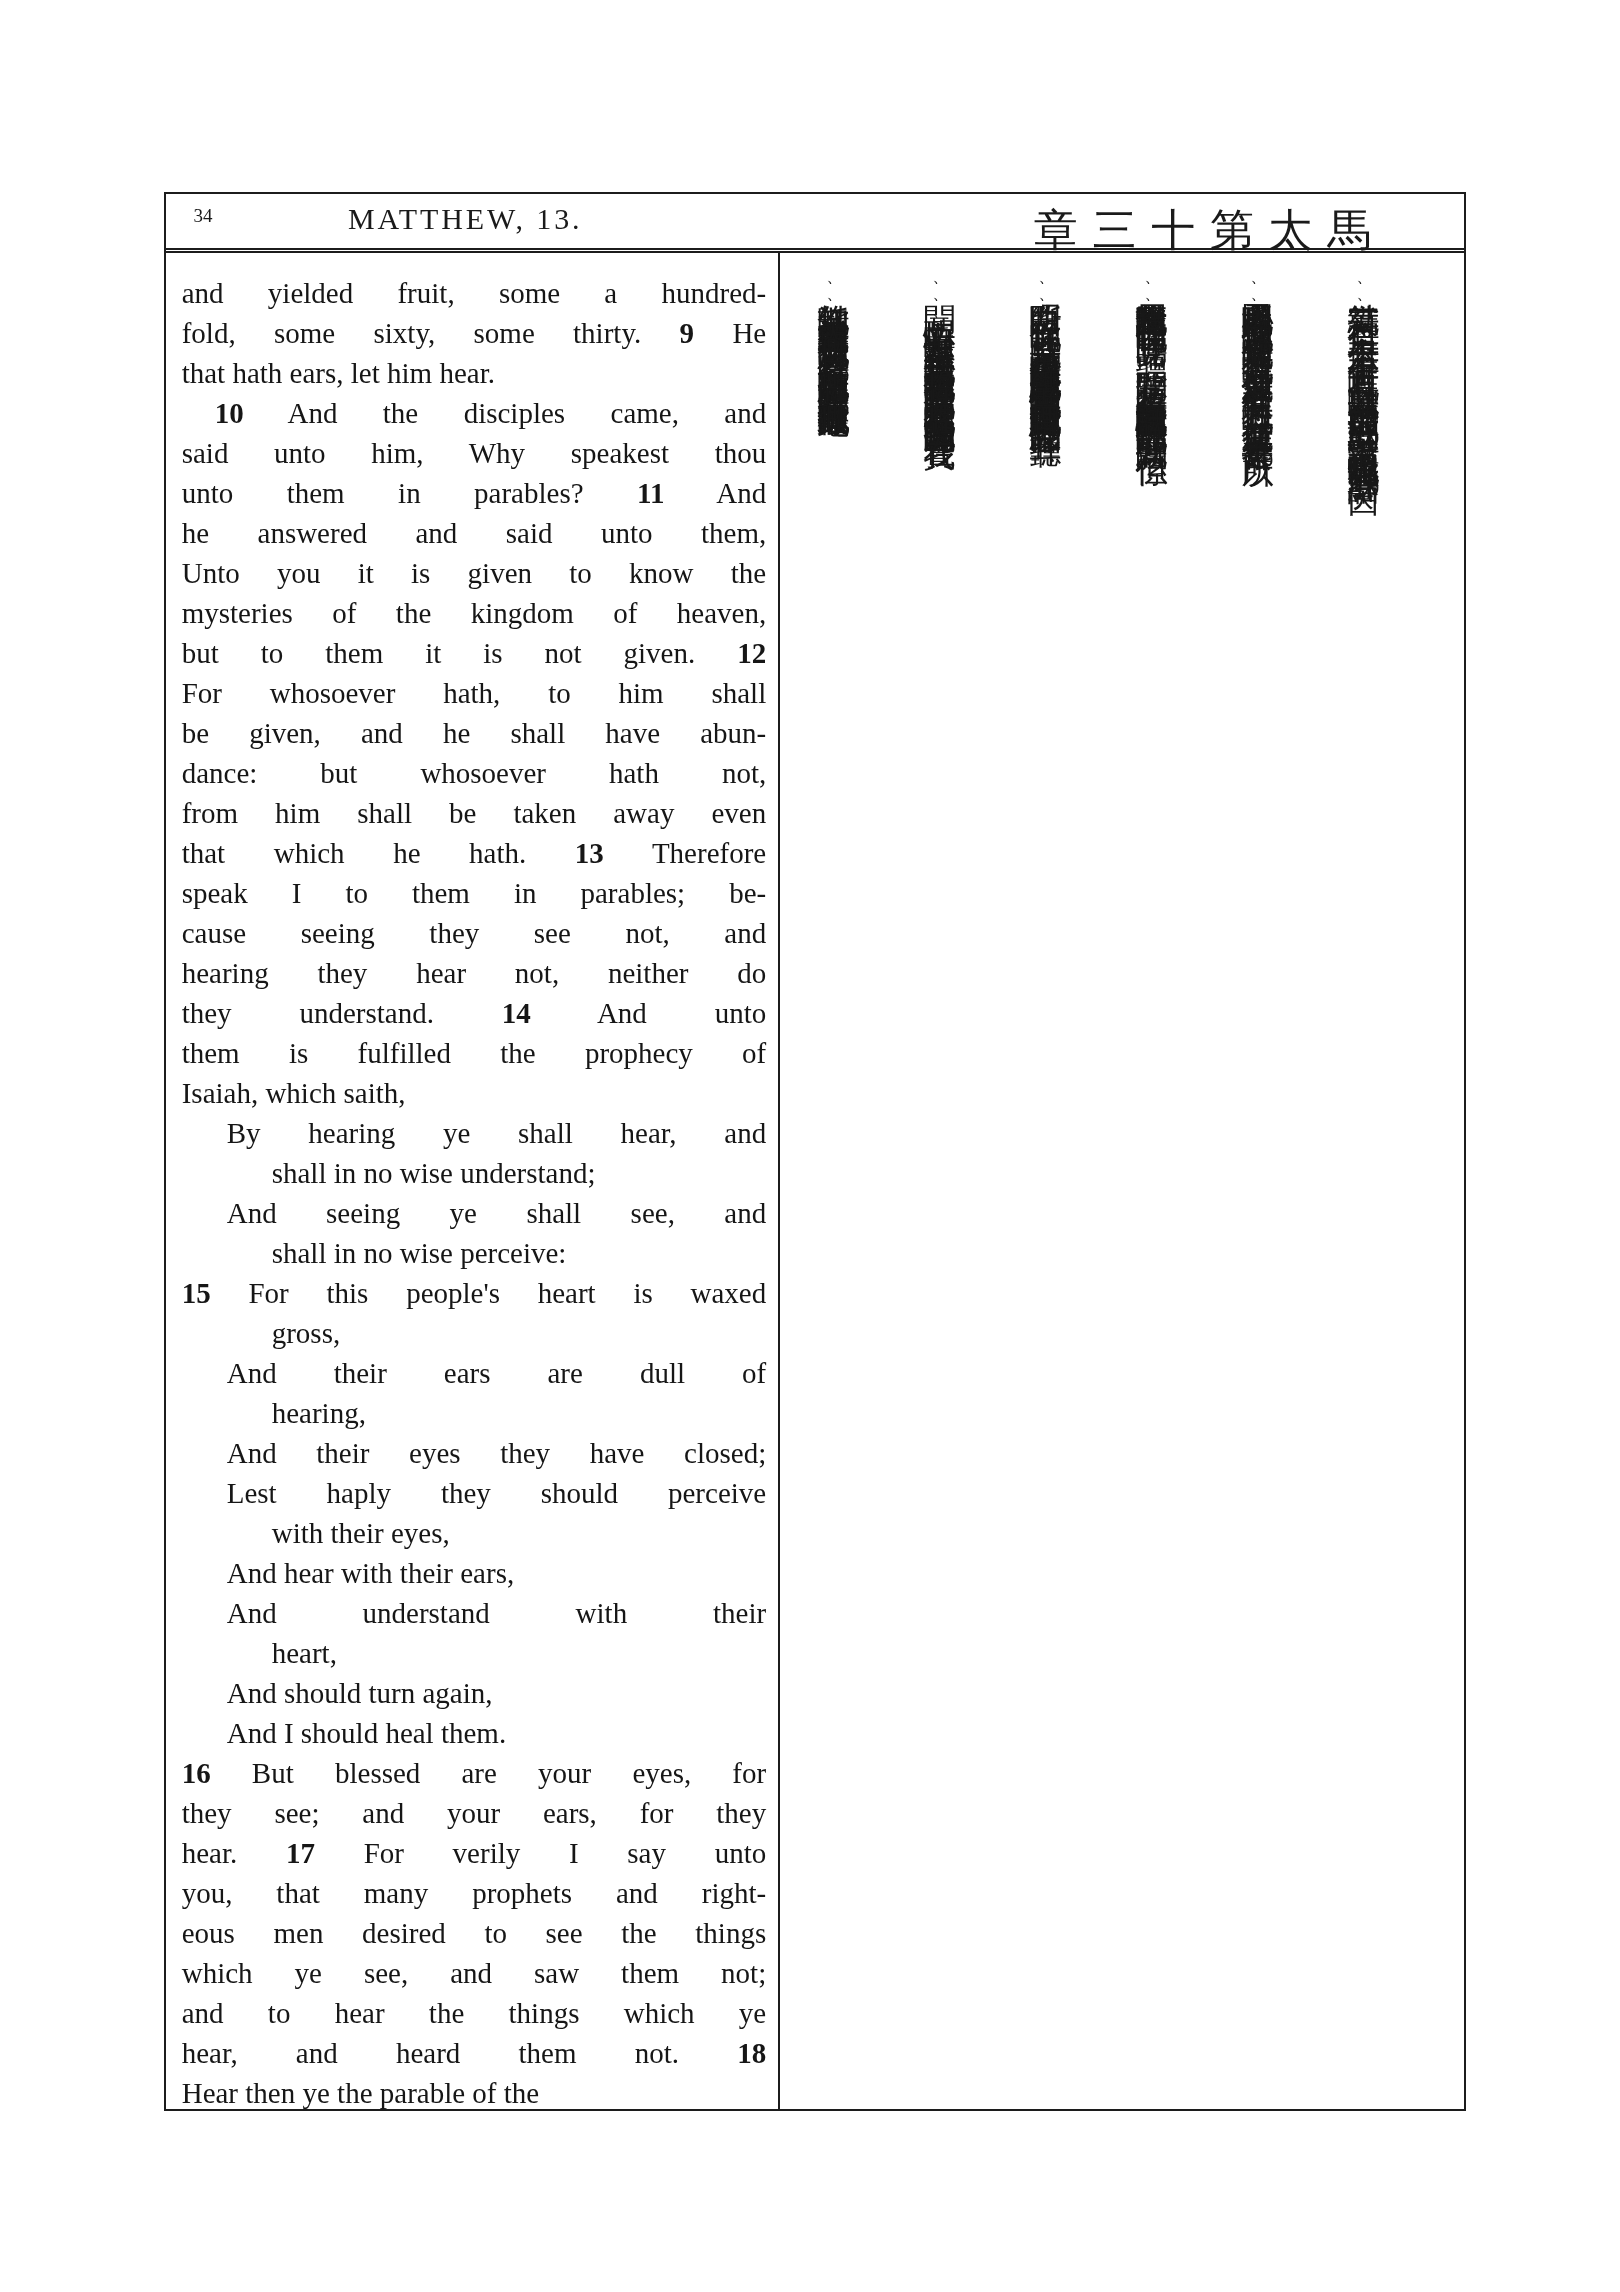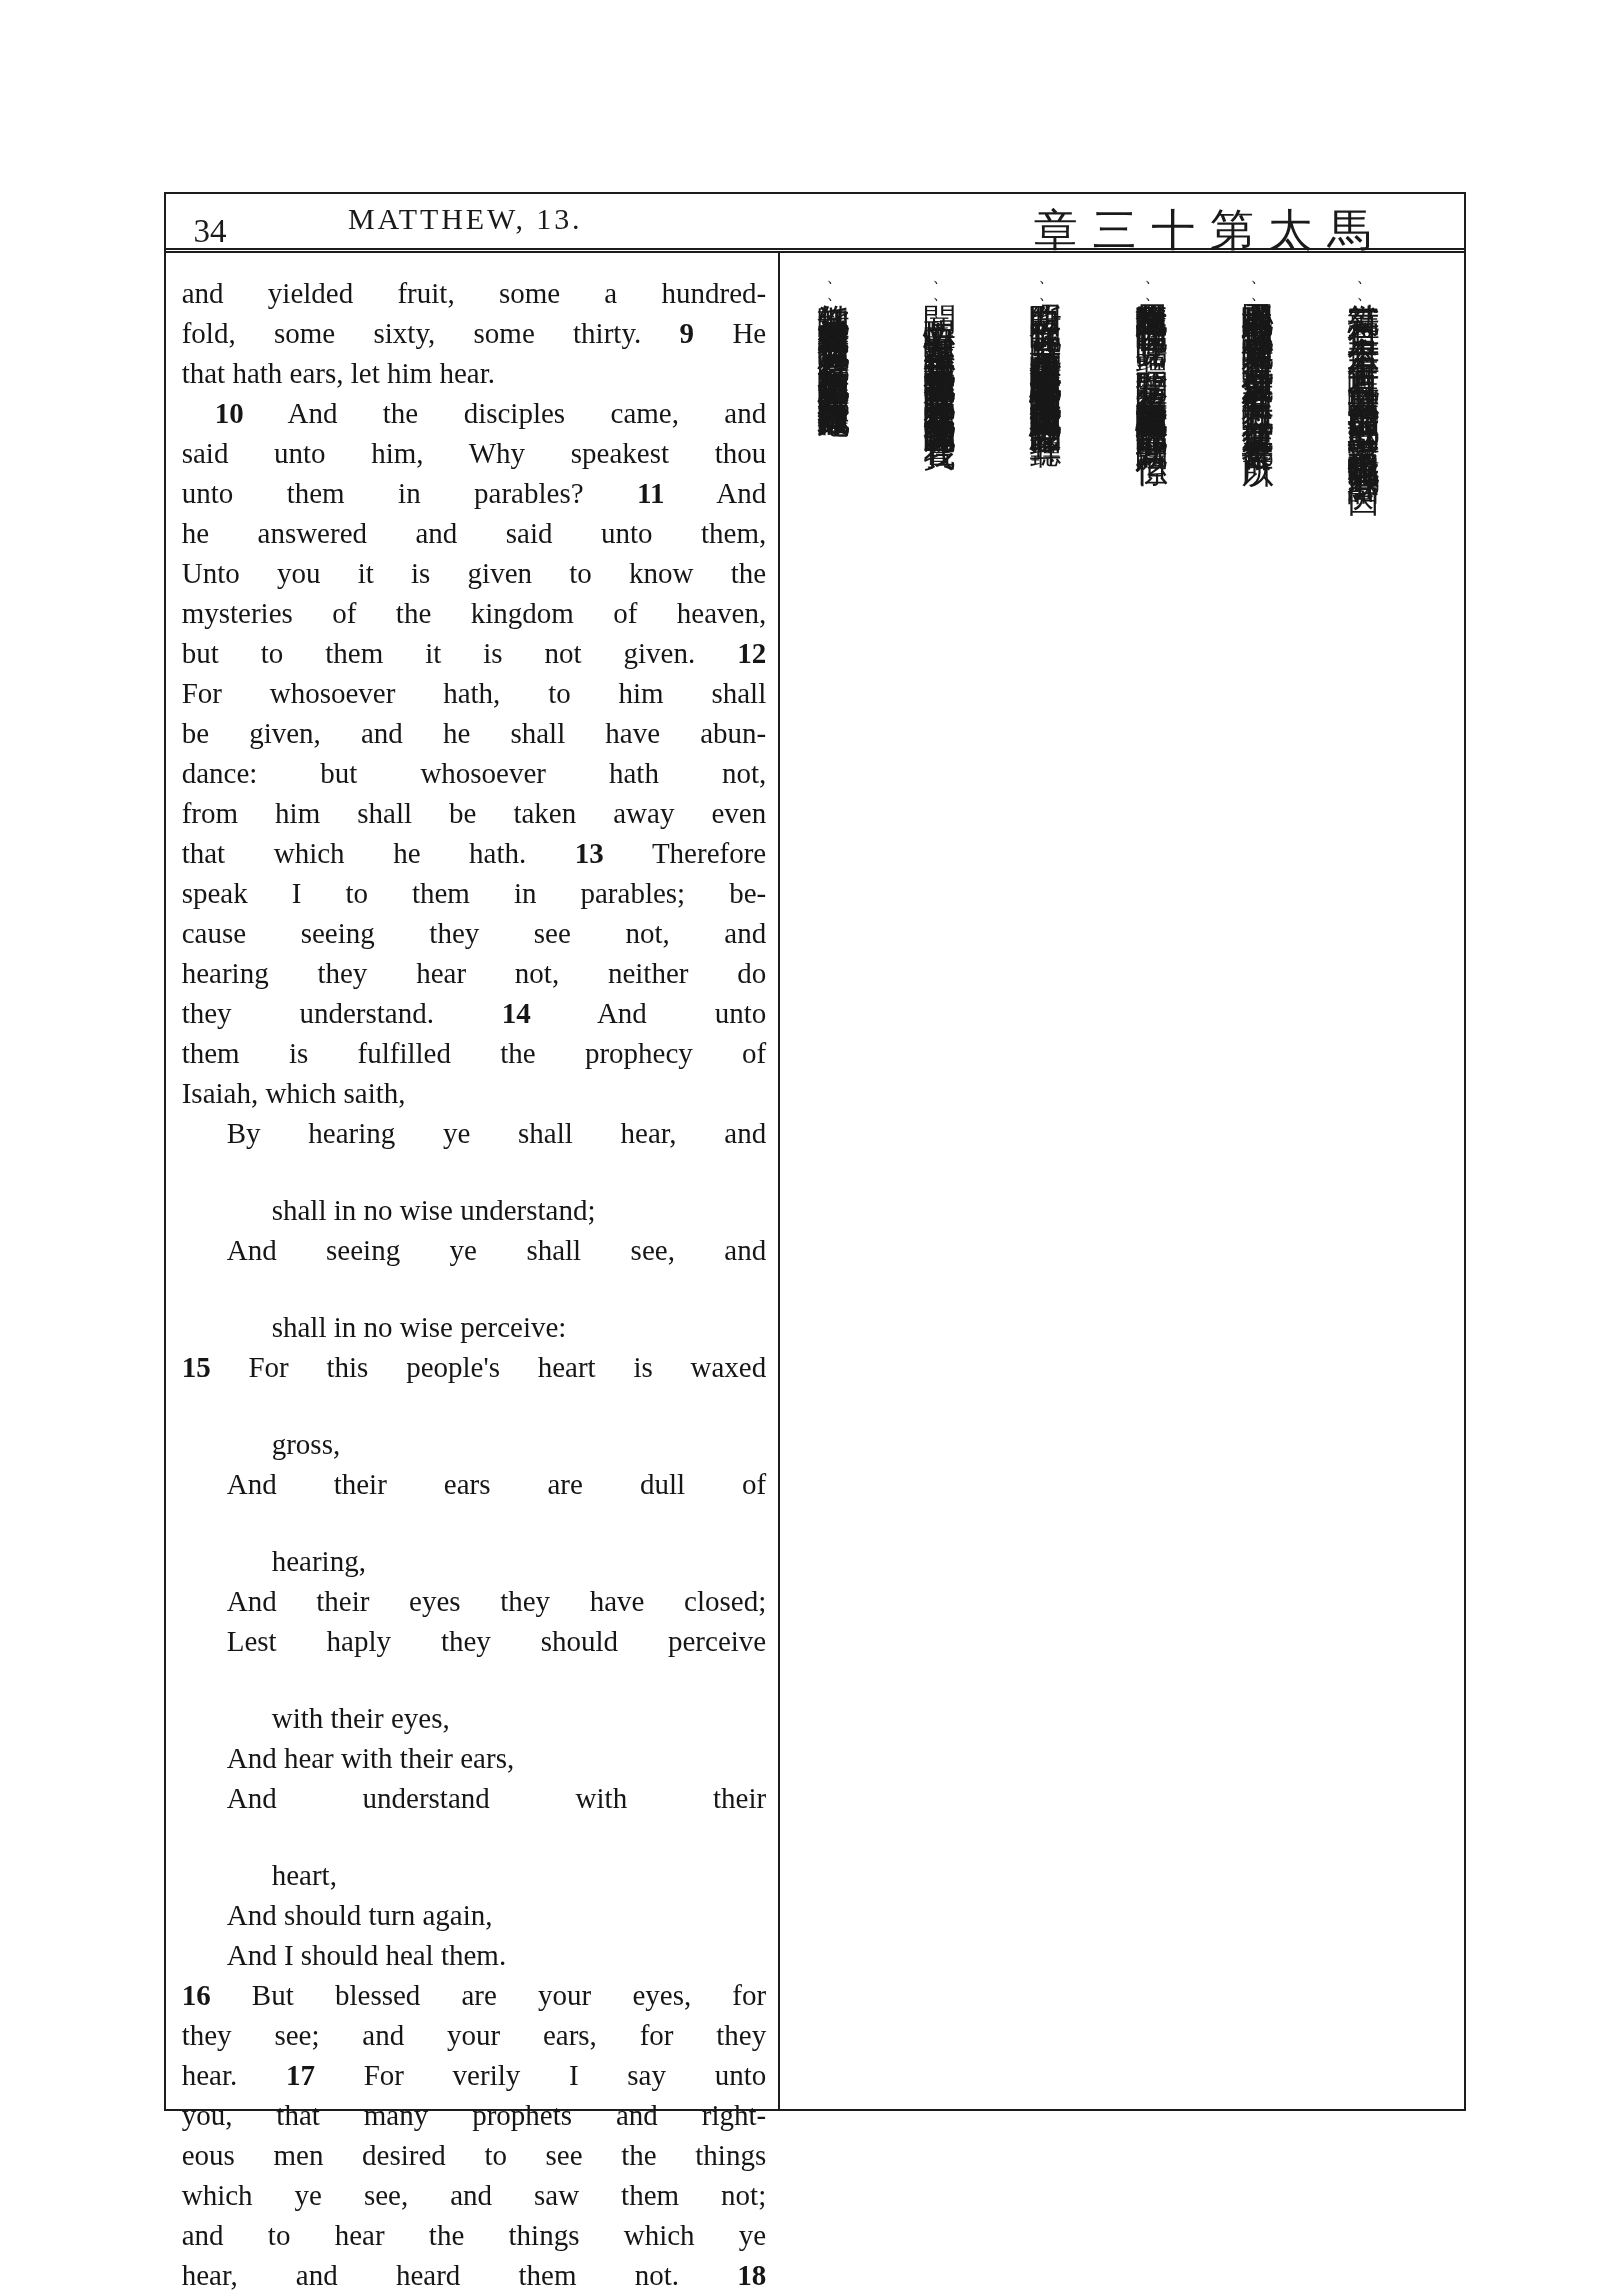--- a/index.html
+++ b/index.html
@@ -2,32 +2,32 @@
 <html><head>
 <meta charset="utf-8">
 <style>
   html,body{margin:0;padding:0;background:#ffffff;}
   .page{position:relative;width:1620px;height:2293px;background:#ffffff;overflow:hidden;
         font-family:"Liberation Serif","DejaVu Serif",serif;color:#1a1a1a;}
   .frame{position:absolute;left:164px;top:192px;width:1302px;height:1919px;
          border:2.9px solid #1c1c1c;box-sizing:border-box;background:#ffffff;}
   
   .header{position:relative;height:59px;border-bottom:5.9px double #1c1c1c;box-sizing:border-box;}
-  .pgnum{position:absolute;left:27.4px;top:19px;font-size:33px;}
+  .pgnum{position:absolute;left:27.4px;top:11px;font-size:19px;}
   .title-en{position:absolute;left:182px;top:7.8px;font-size:30px;letter-spacing:2.9px;}
   .title-zh{position:absolute;right:78px;top:6.9px;font-size:44px;letter-spacing:14.7px;white-space:nowrap;}
   
   .body{display:flex;height:calc(100% - 59px);border-radius:31px;}
   .english{width:614px;min-width:614px;box-sizing:border-box;border-right:2px solid #1c1c1c;
            padding:19.6px 11.8px 0 15.7px;}
   .line{font-size:29px;line-height:40px;color:#161616;}
   .line.j{text-align:justify;text-align-last:justify;}
   .line.l{text-align:left;}
   .line.i1{padding-left:45px;}
-  .line.i2{padding-left:90px;margin-top:37px;}
+  .line.i2{padding-left:90px;}
   .line.para{text-indent:33px;}
   .v-en{font-weight:bold;}
   
   .cjk-wrap{flex:1;position:relative;}
   .cjk{position:absolute;inset:0;writing-mode:vertical-rl;text-orientation:upright;
        padding:25.5px 47px 21.6px 5.9px;box-sizing:border-box;
        font-family:"Liberation Serif","DejaVu Serif",serif;}
   .cjk-col{font-size:32px;line-height:106px;letter-spacing:0;color:#181818;}
   .punct{font-size:16.7px;}
   .v-cn{font-size:18.6px;}

